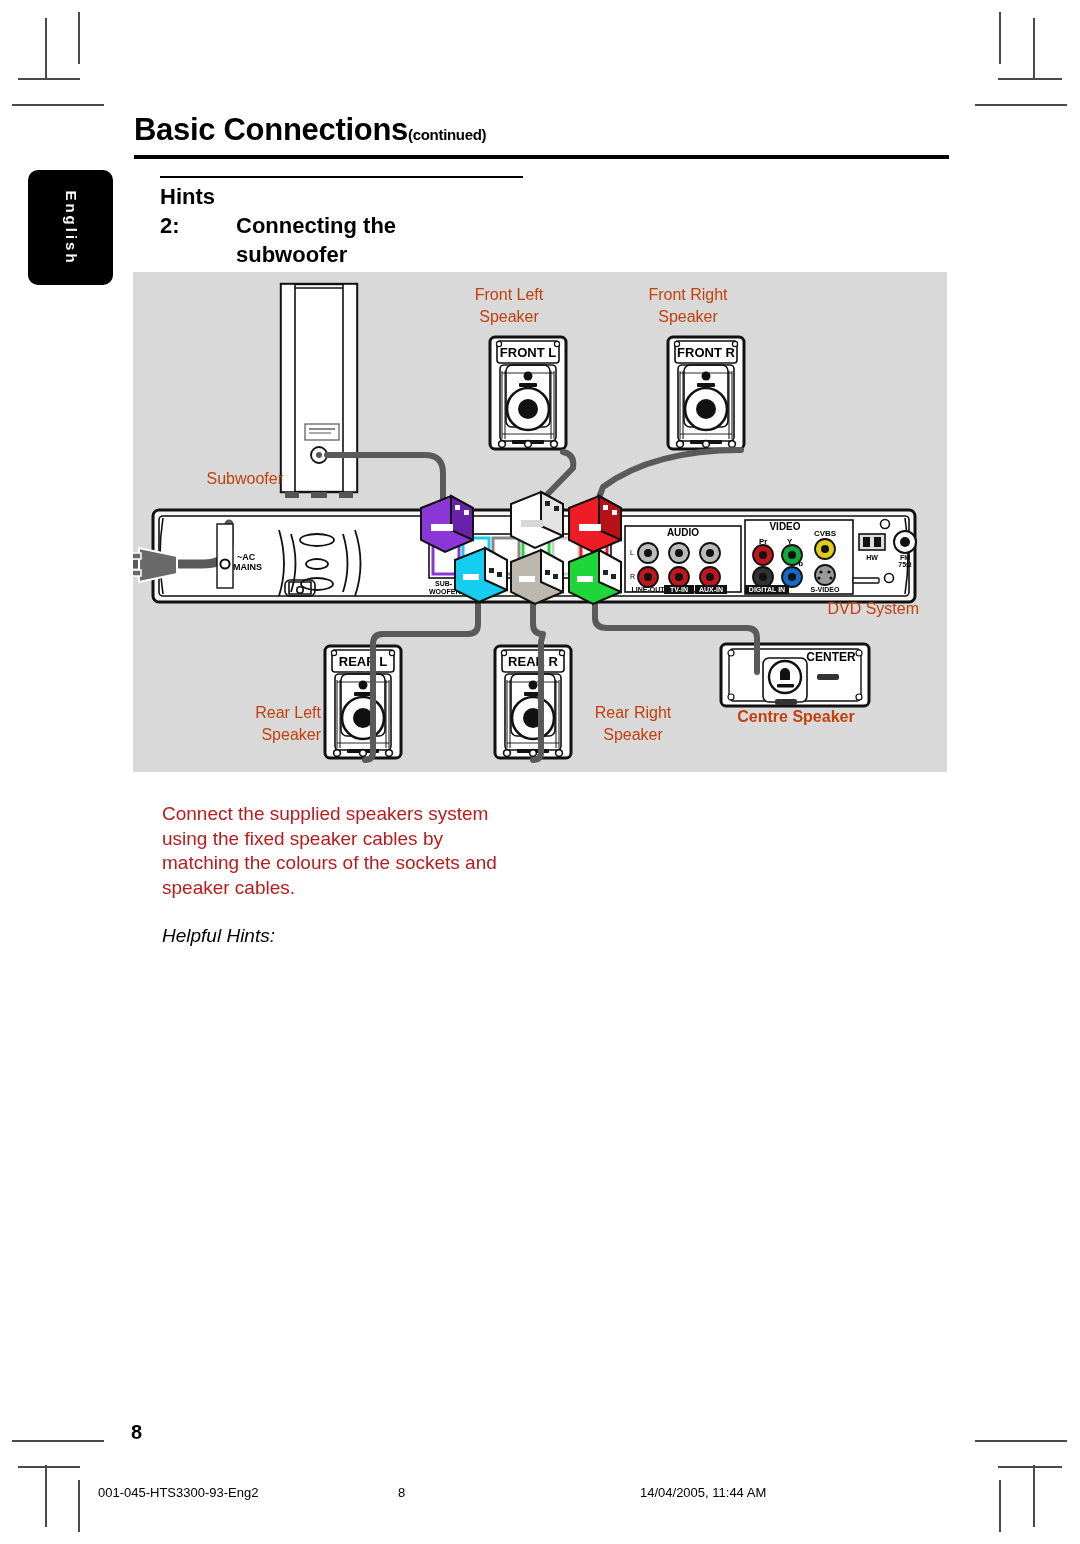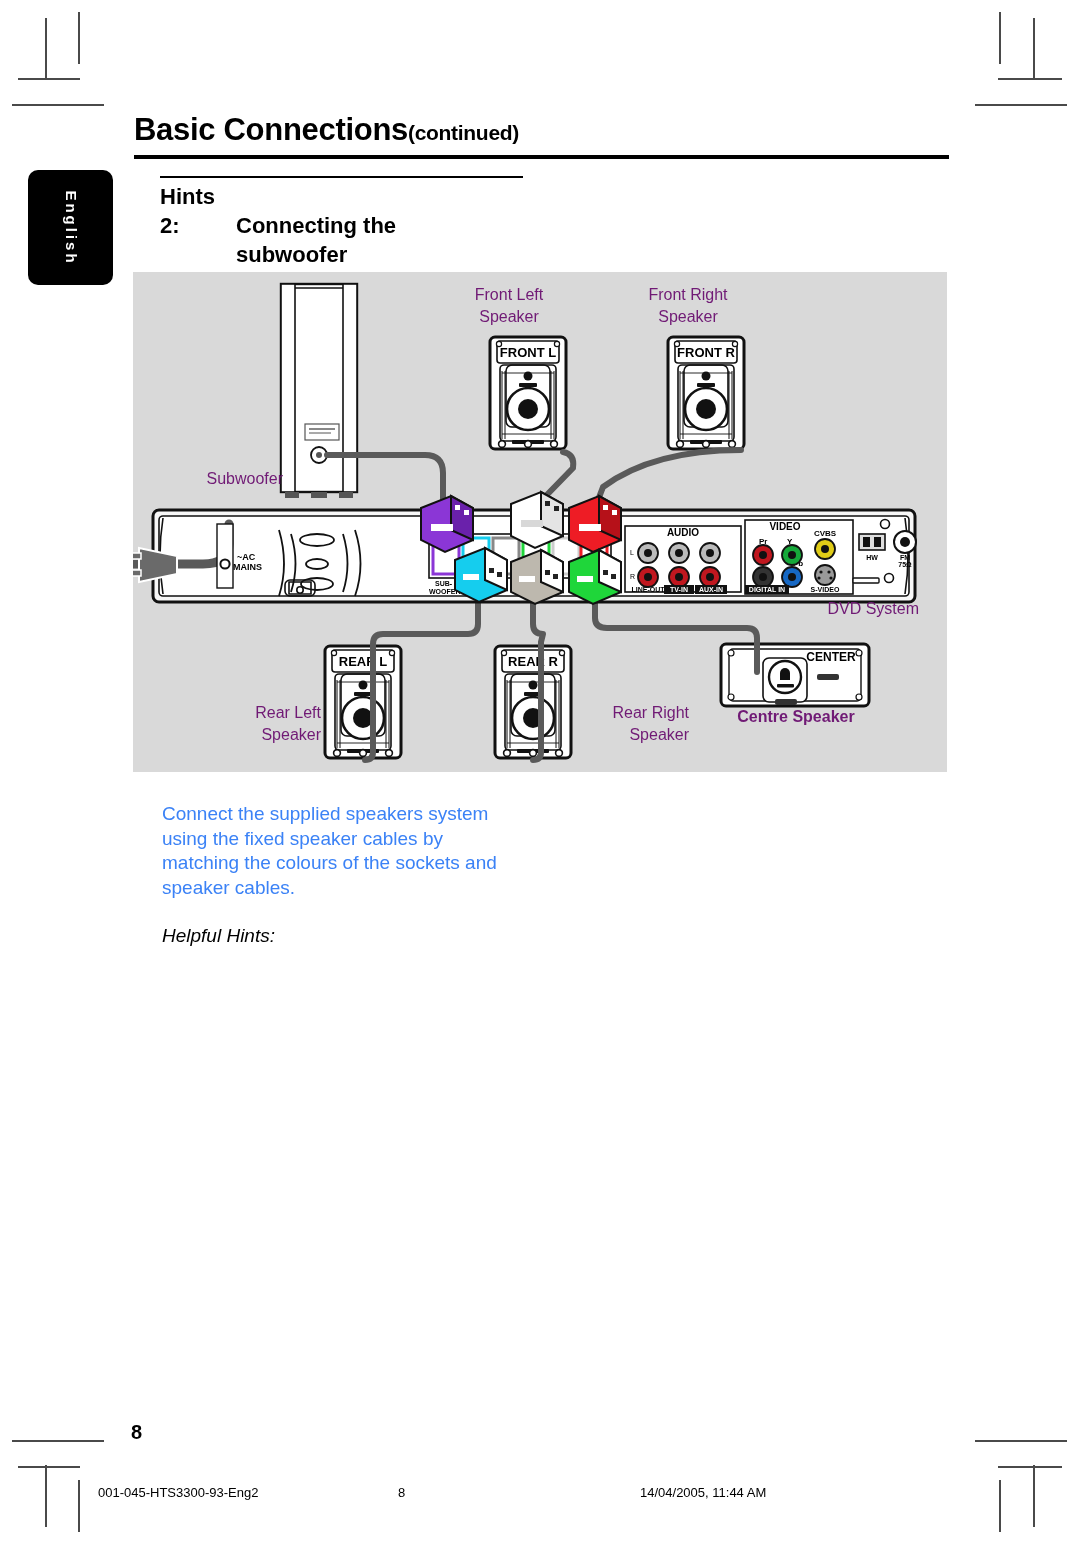--- a/index.html
+++ b/index.html
@@ -22,40 +22,40 @@
     transform-origin:center center;
     color:#fff;font-weight:bold;font-size:15px;letter-spacing:3px;
     white-space:nowrap;
   }
 
   
   #page-title{
     position:absolute;left:134px;top:112px;width:820px;
     font-size:31px;font-weight:bold;letter-spacing:-0.3px;
   }
-  #page-title .cont{font-size:21px;font-weight:bold;}
+  #page-title .cont{font-size:15px;font-weight:bold;}
   #title-rule{position:absolute;left:134px;top:155px;width:815px;height:4px;background:#000;}
 
   #step-rule{position:absolute;left:160px;top:176px;width:363px;height:2px;background:#000;}
   #step-block{position:absolute;left:160px;top:182px;width:420px;
       font-size:22px;font-weight:bold;line-height:29px;}
   #step-block .sno{display:inline-block;width:76px;}
   #step-block .l2,#step-block .l3{margin-left:76px;display:block;}
 
   
   #diagram{
     position:absolute;left:133px;top:272px;width:814px;height:500px;
     background:#d9d9d9;
   }
   #diagram svg{display:block;width:814px;height:500px;}
-  .dlabel{position:absolute;font-size:16px;color:#701a75;text-align:center;line-height:22px;}
+  .dlabel{position:absolute;font-size:16px;color:#c2410c;text-align:center;line-height:22px;}
 
   
   #body-copy{position:absolute;left:162px;top:802px;width:360px;
-     font-size:19px;line-height:24.5px;color:#3b82f6;}
+     font-size:19px;line-height:24.5px;color:#b91c1c;}
   #hints-title{position:absolute;left:162px;top:925px;width:360px;
      font-size:19px;font-style:italic;}
   #hints{position:absolute;left:162px;top:950px;width:365px;
      font-size:19px;font-style:italic;line-height:24px;}
   #hints p{margin:0;}
 
   
   #page-no{position:absolute;left:131px;top:1421px;font-size:20px;font-weight:bold;}
   #footer{position:absolute;left:0;top:1485px;width:1080px;height:20px;font-size:13px;}
   #footer .f-file{position:absolute;left:98px;top:0;}
@@ -368,21 +368,21 @@
 
   <div class="dlabel" style="left:40px;top:196px;width:110px;text-align:right;">Subwoofer</div>
 
   <div class="dlabel" style="left:596px;top:326px;width:190px;text-align:right;">DVD System</div>
 
   <div class="dlabel" style="left:76px;top:430px;width:112px;text-align:right;">
     <div>Rear Left</div>
     <div>Speaker</div>
   </div>
 
-  <div class="dlabel" style="left:444px;top:430px;width:112px;text-align:right;">
+  <div class="dlabel" style="left:444px;top:430px;width:112px;text-align:center;">
     <div>Rear Right</div>
     <div>Speaker</div>
   </div>
 
   <div class="dlabel" style="left:578px;top:434px;width:170px;font-weight:bold;">Centre Speaker</div>
 </div>
 
 <div id="body-copy">Connect the supplied speakers system using the fixed speaker cables by matching the colours of the sockets and speaker cables.</div>
 <div id="hints-title">Helpful Hints:</div>
 <div id="hints">

